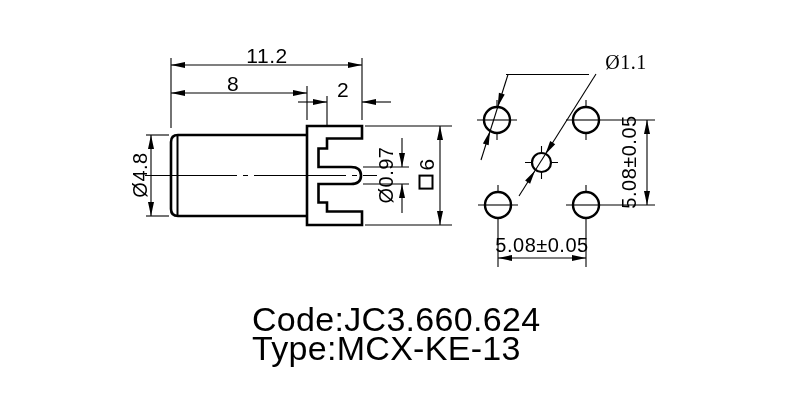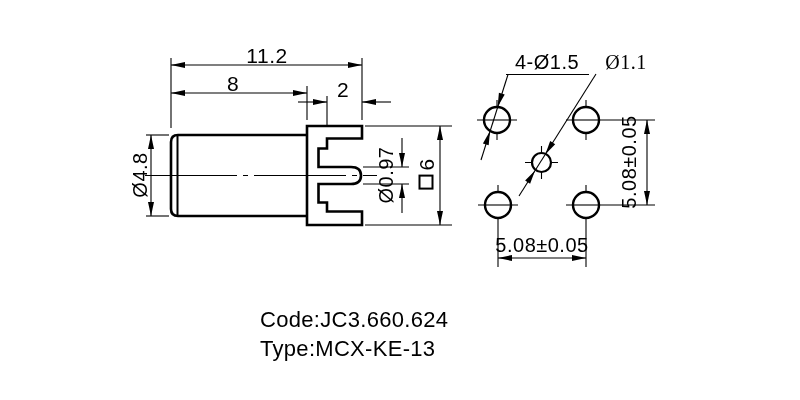--- a/index.html
+++ b/index.html
@@ -11,22 +11,22 @@
   .lbl{
     position:absolute;white-space:nowrap;color:#000;
     transform:translate(-50%,-50%);
     font-size:21px;line-height:1;letter-spacing:0.5px;
   }
   .lbl.rot{transform:translate(-50%,-50%) rotate(-90deg);}
   .lbl.small{font-size:20px;}
   .sq6{display:flex;align-items:center;gap:4px;}
   .sqsym{display:inline-block;width:11px;height:11px;border:2px solid #000;}
   .titleblock{
-    position:absolute;left:260px;top:305px;
-    font-size:22px;line-height:29px;letter-spacing:0.3px;
+    position:absolute;left:252px;top:305px;
+    font-size:34px;line-height:29px;letter-spacing:0.3px;
   }
 </style>
 </head>
 <body>
 
 <div class="canvas">
 
   <svg width="800" height="400" viewBox="0 0 800 400">
     <g stroke="#000" fill="none">
 
@@ -154,21 +154,20 @@
   <div class="lbl" style="left:233px;top:83px;">8</div>
   <div class="lbl" style="left:343px;top:89px;">2</div>
   <div class="lbl rot small" style="left:140px;top:175px;">Ø4.8</div>
   <div class="lbl rot small" style="left:386px;top:175px;">Ø0.97</div>
 
   <div class="lbl rot sq6" style="left:426px;top:174px;">
     <span class="sqsym"></span>
     <span>6</span>
   </div>
 
-  <div class="lbl small" style="left:547px;top:62px;">4-Ø1.5</div>
   <div class="lbl small" style="left:626px;top:62px;font-family:Liberation Serif, serif;">Ø1.1</div>
   <div class="lbl rot small" style="left:629px;top:162px;">5.08±0.05</div>
   <div class="lbl small" style="left:542px;top:245px;">5.08±0.05</div>
 
   <div class="titleblock">
     <div>Code:JC3.660.624</div>
     <div>Type:MCX-KE-13</div>
   </div>
 
 </div>

